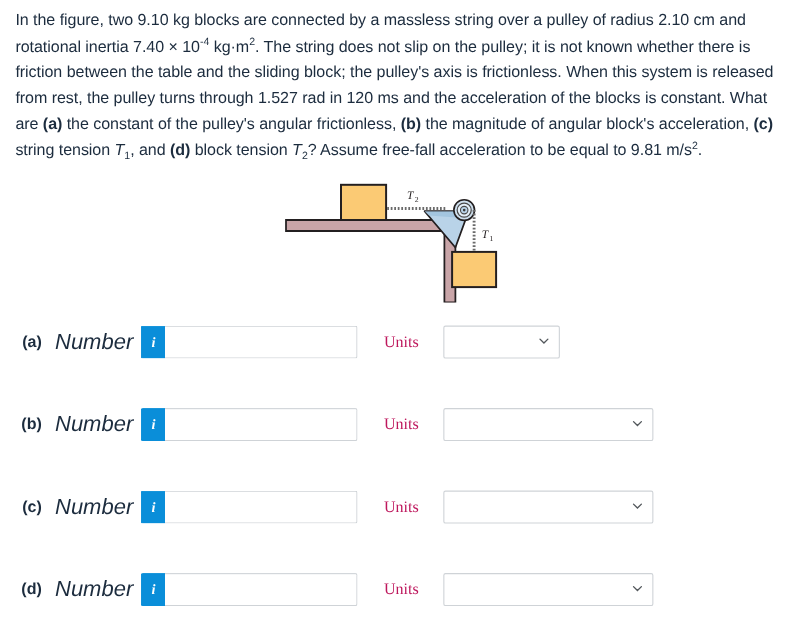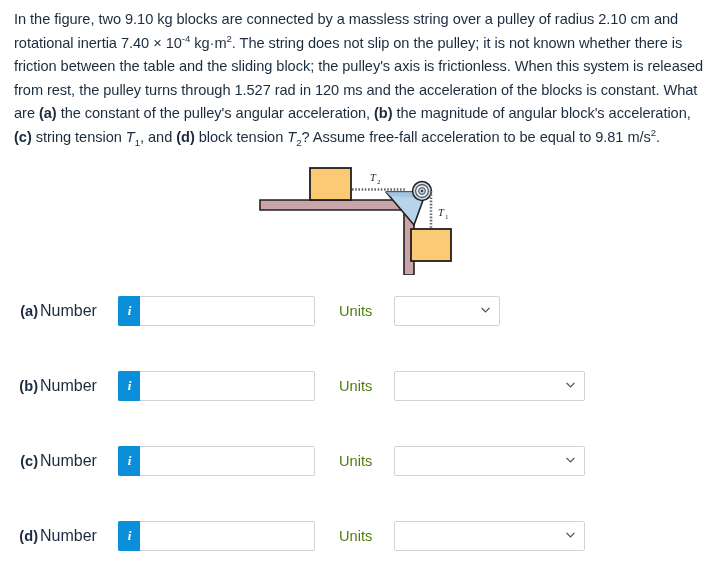--- a/index.html
+++ b/index.html
@@ -58,23 +58,24 @@
 
   .row-label {
     width: 38px;
     text-align: right;
     font-size: 14.6px;
     font-weight: bold;
     color: #1c2c3e;
   }
   .number-label {
     width: 78px;
-    padding-left: 2px;
-    font-size: 16px;
-    color: #1c2c3e;
+    padding-left: 12px;
+    font-size: 20px;
+    color: #1c2c3e;
+    font-style: italic;
   }
 
   .input-group {
     display: flex;
     align-items: stretch;
     height: 30px;
   }
   .info-btn {
     width: 22px;
     background: #0a8ed9;
@@ -101,23 +102,24 @@
     font-family: "Liberation Sans", sans-serif;
     font-size: 14px;
     padding: 0 7px;
     box-sizing: border-box;
     color: #1c2c3e;
     border-radius: 0 2px 2px 0;
   }
 
   .units-label {
     font-size: 14.6px;
-    color: #4d7c0f;
+    color: #be185d;
     padding-left: 24px;
     padding-right: 22px;
+    font-family: Liberation Serif, serif;
   }
 
   .units-select {
     height: 30px;
     border: 1px solid #cfd3d7;
     border-radius: 2px;
     background: #ffffff;
     font-family: "Liberation Sans", sans-serif;
     font-size: 14px;
     color: #1c2c3e;
@@ -144,21 +146,21 @@
 </style>
 </head>
 <body>
 
 <div id="problem-statement">
   <span>In the figure, two </span><span>9.10 kg</span><span> blocks are connected by a massless string over a pulley of radius </span><span>2.10 cm</span>
   <span>and rotational inertia </span><span>7.40 × 10</span><sup>-4</sup><span> kg·m</span><sup>2</sup><span>. The string does not slip on the pulley; it is not known</span>
   <span>whether there is friction between the table and the sliding block; the pulley's axis is frictionless.</span>
   <span>When this system is released from rest, the pulley turns through </span><span>1.527 rad</span><span> in </span><span>120 ms</span><span> and the</span>
   <span>acceleration of the blocks is constant. What are </span><b>(a)</b><span> the constant of the pulley's angular</span>
-  <span>acceleration, </span><b>(b)</b><span> the magnitude of angular block's acceleration, </span><b>(c)</b><span> string tension </span><i>T</i><sub>1</sub><span>, and </span><b>(d)</b><span> block</span>
+  <span>frictionless, </span><b>(b)</b><span> the magnitude of angular block's acceleration, </span><b>(c)</b><span> string tension </span><i>T</i><sub>1</sub><span>, and </span><b>(d)</b><span> block</span>
   <span>tension </span><i>T</i><sub>2</sub><span>? Assume free-fall acceleration to be equal to </span><span>9.81 m/s</span><sup>2</sup><span>.</span>
 </div>
 
 <div id="figure-wrap">
   <svg id="figure-svg" width="230" height="112" viewBox="0 0 230 112" xmlns="http://www.w3.org/2000/svg">
 
     <g>
       <line x1="72" y1="26.5" x2="157" y2="26.5" stroke="#6a6a6a" stroke-width="2.6" stroke-dasharray="1.6 1.6"></line>
     </g>
 

